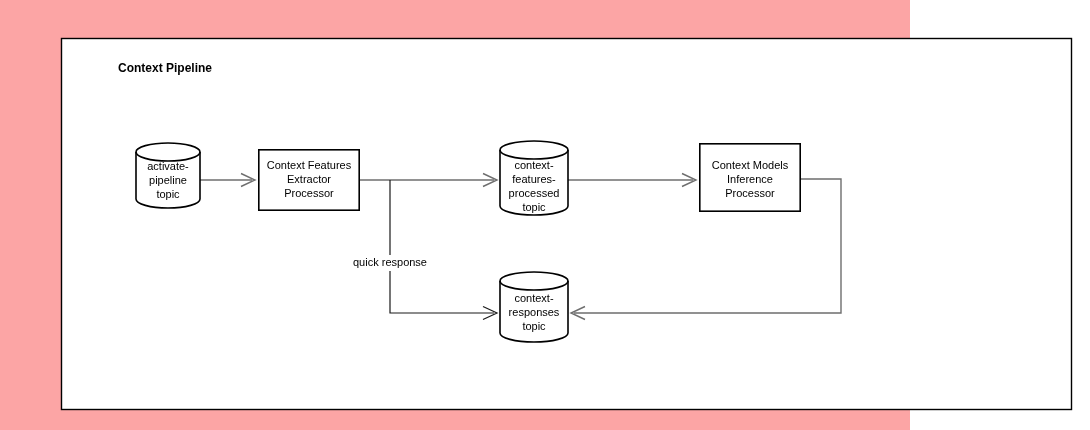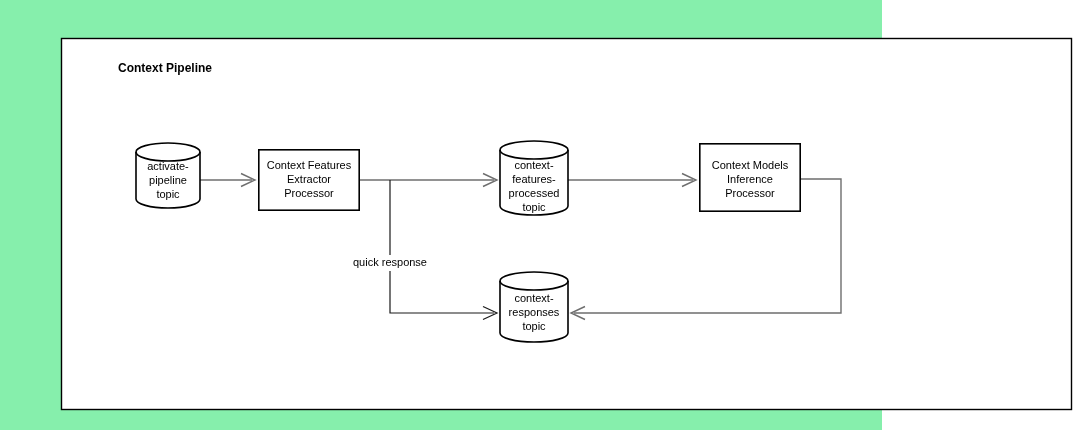--- a/index.html
+++ b/index.html
@@ -10,21 +10,22 @@
   body {
     width: 1090px;
     height: 430px;
     overflow: hidden;
     font-family: "Liberation Sans", sans-serif;
   }
   #canvas {
     position: relative;
     width: 882px;
     height: 430px;
-    background: #86efac;
+    background: #fca5a5;
+    padding-left: 28px;
   }
   svg#diagram {
     position: absolute;
     left: 0;
     top: 0;
     width: 1090px;
     height: 430px;
   }
   .node-text {
     font-family: "Liberation Sans", sans-serif;

